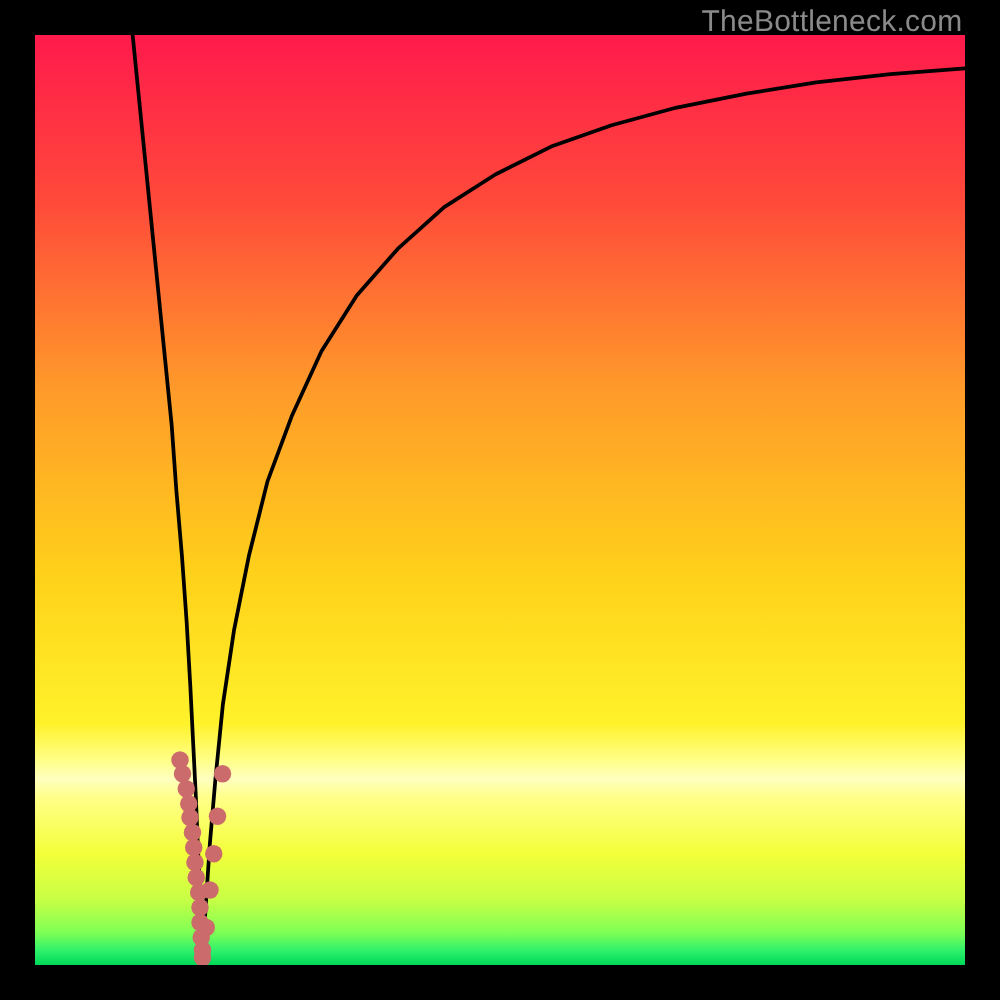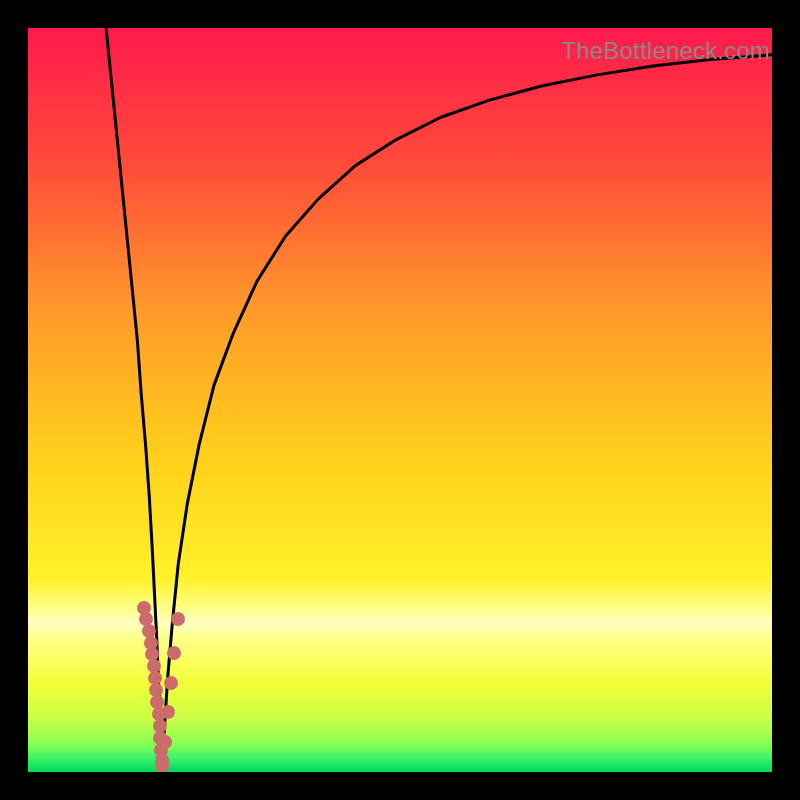--- a/index.html
+++ b/index.html
@@ -30,21 +30,20 @@
     inset: 0;
   }
   .watermark {
     position: absolute;
     top: 4px;
     right: 30px;
     color: #8a8a8a;
     font-size: 24px;
     font-weight: 400;
     letter-spacing: 0.2px;
-    margin-top: 33px;
   }
   .curves {
     position: absolute;
     inset: 0;
   }
   .dots {
     position: absolute;
     inset: 0;
   }
   .dot {

